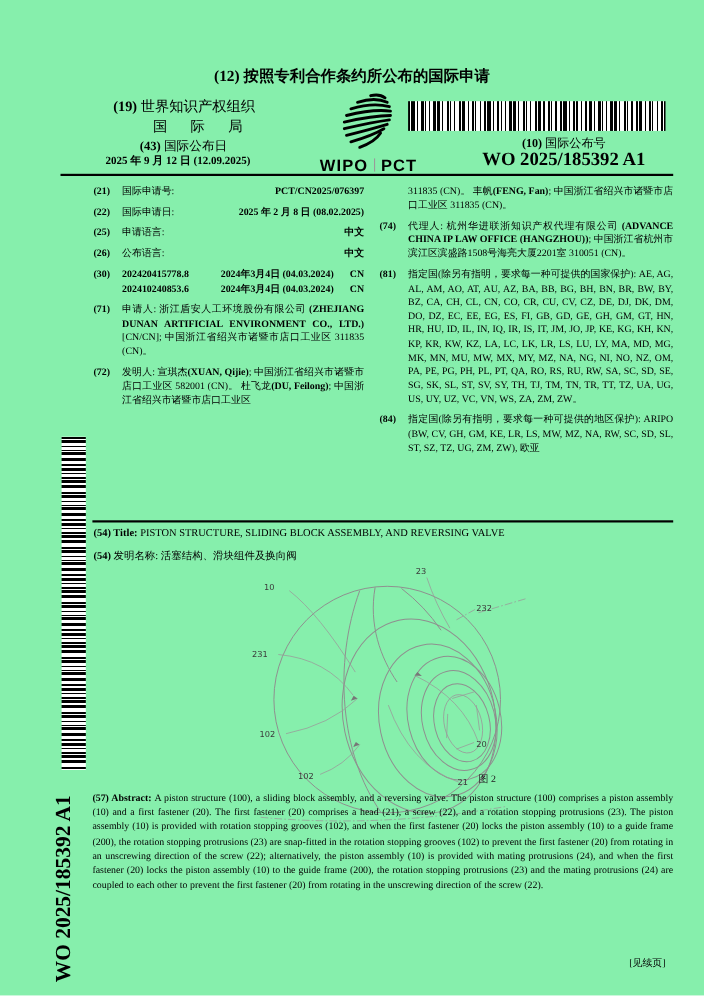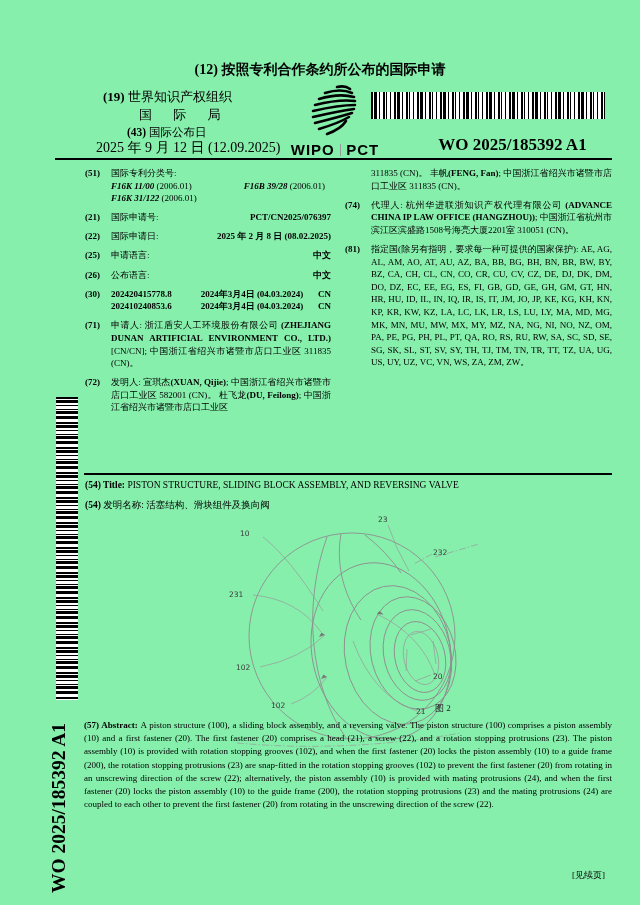--- a/index.html
+++ b/index.html
@@ -8,21 +8,21 @@
   .page { position:relative; width:640px; height:905px; background:#86efac; overflow:hidden; }
   .abs { position:absolute; }
   .b { font-weight:bold; }
   .i { font-style:italic; }
 
   
   .line12 { top:61px; left:0; width:640px; text-align:center; font-size:14px; font-weight:bold; }
   .org { top:88px; left:103px; font-size:13px; }
   .bureau { top:106px; left:139px; font-size:13px; letter-spacing:9px; }
   .pubdate-label { top:125px; left:127px; font-size:11.5px; }
-  .pubdate { top:139px; left:96px; font-size:14px; font-weight:normal; }
+  .pubdate { top:139px; left:96px; font-size:10px; font-weight:bold; }
   .logo { top:84px; left:283px; width:104px; text-align:center; }
   .logo-text { margin-top:1px; font-family:"Liberation Sans", sans-serif; font-weight:bold; font-size:15px; letter-spacing:1px; }
   .logo-sep { display:inline-block; width:1.5px; height:12px; background:#9a9a9a; margin:0 5px; vertical-align:-1px; }
   .barcode-top { top:92px; left:371px; width:234px; height:27px;
     background:repeating-linear-gradient(90deg,#000 0 2px,#fff 2px 3px,#000 3px 6px,#fff 6px 8px,#000 8px 9px,#fff 9px 12px,#000 12px 14px,#fff 14px 15px,#000 15px 16px,#fff 16px 19px,#000 19px 20px,#fff 20px 23px); }
   .pubno-label { top:123px; left:420px; width:185px; text-align:center; font-size:11px; }
   .pubno { top:135px; left:415px; width:195px; text-align:center; font-size:17px; font-weight:bold; }
 
   .rule1 { top:158px; left:55px; width:557px; height:2px; background:#000; }
   .rule2 { top:473px; left:84px; width:528px; height:2.4px; background:#000; }
@@ -91,35 +91,27 @@
         <path d="M16,45 Q36,39 46,33"></path>
         <path d="M24,50 Q38,45 43,37"></path>
       </g>
     </svg>
     <div class="logo-text">
       <span>WIPO</span><span class="logo-sep"></span><span>PCT</span>
     </div>
   </div>
 
   <div class="abs barcode-top"></div>
+  <div class="abs pubno-label"><span class="b">(10) </span><span>国际公布号</span></div>
   <div class="abs pubno">WO 2025/185392 A1</div>
 
   <div class="abs rule1"></div>
 
   <div class="col col-left">
 
-    <div class="entry">
-      <span class="num">(51)</span>
-      <div>国际专利分类号:</div>
-      <div class="ipcline">
-        <span><span class="b i">F16K 11/00</span><span> (2006.01)</span></span>
-        <span><span class="b i">F16B 39/28</span><span> (2006.01)</span></span>
-      </div>
-      <div><span class="b i">F16K 31/122</span><span> (2006.01)</span></div>
-    </div>
 
     <div class="entry kv">
       <span class="num">(21)</span>
       <span>国际申请号:</span>
       <span class="val">PCT/CN2025/076397</span>
     </div>
 
     <div class="entry kv">
       <span class="num">(22)</span>
       <span>国际申请日:</span>
@@ -172,20 +164,24 @@
     <div class="entry">
       <span class="num">(74)</span>
       <span><span>代理人: 杭州华进联浙知识产权代理有限公司 </span><span class="b">(ADVANCE CHINA IP LAW OFFICE (HANGZHOU))</span><span>; 中国浙江省杭州市滨江区滨盛路1508号海亮大厦2201室 310051 (CN)。</span></span>
     </div>
 
     <div class="entry">
       <span class="num">(81)</span>
       <span><span>指定国(除另有指明，要求每一种可提供的国家保护): AE, AG, AL, AM, AO, AT, AU, AZ, BA, BB, BG, BH, BN, BR, BW, BY, BZ, CA, CH, CL, CN, CO, CR, CU, CV, CZ, DE, DJ, DK, DM, DO, DZ, EC, EE, EG, ES, FI, GB, GD, GE, GH, GM, GT, HN, HR, HU, ID, IL, IN, IQ, IR, IS, IT, JM, JO, JP, KE, KG, KH, KN, KP, KR, KW, KZ, LA, LC, LK, LR, LS, LU, LY, MA, MD, MG, MK, MN, MU, MW, MX, MY, MZ, NA, NG, NI, NO, NZ, OM, PA, PE, PG, PH, PL, PT, QA, RO, RS, RU, RW, SA, SC, SD, SE, SG, SK, SL, ST, SV, SY, TH, TJ, TM, TN, TR, TT, TZ, UA, UG, US, UY, UZ, VC, VN, WS, ZA, ZM, ZW。</span></span>
     </div>
 
+    <div class="entry">
+      <span class="num">(84)</span>
+      <span><span>指定国(除另有指明，要求每一种可提供的地区保护): ARIPO (BW, CV, GH, GM, KE, LR, LS, MW, MZ, NA, RW, SC, SD, SL, ST, SZ, TZ, UG, ZM, ZW), 欧亚</span></span>
+    </div>
   </div>
 
   <div class="abs rule2"></div>
 
   <div class="abs title-en"><span class="b">(54) Title: </span><span>PISTON STRUCTURE, SLIDING BLOCK ASSEMBLY, AND REVERSING VALVE</span></div>
   <div class="abs title-zh"><span class="b">(54) </span><span>发明名称: 活塞结构、滑块组件及换向阀</span></div>
 
   <div class="abs figure">
     <svg width="300" height="245" viewBox="0 0 300 245">
 

